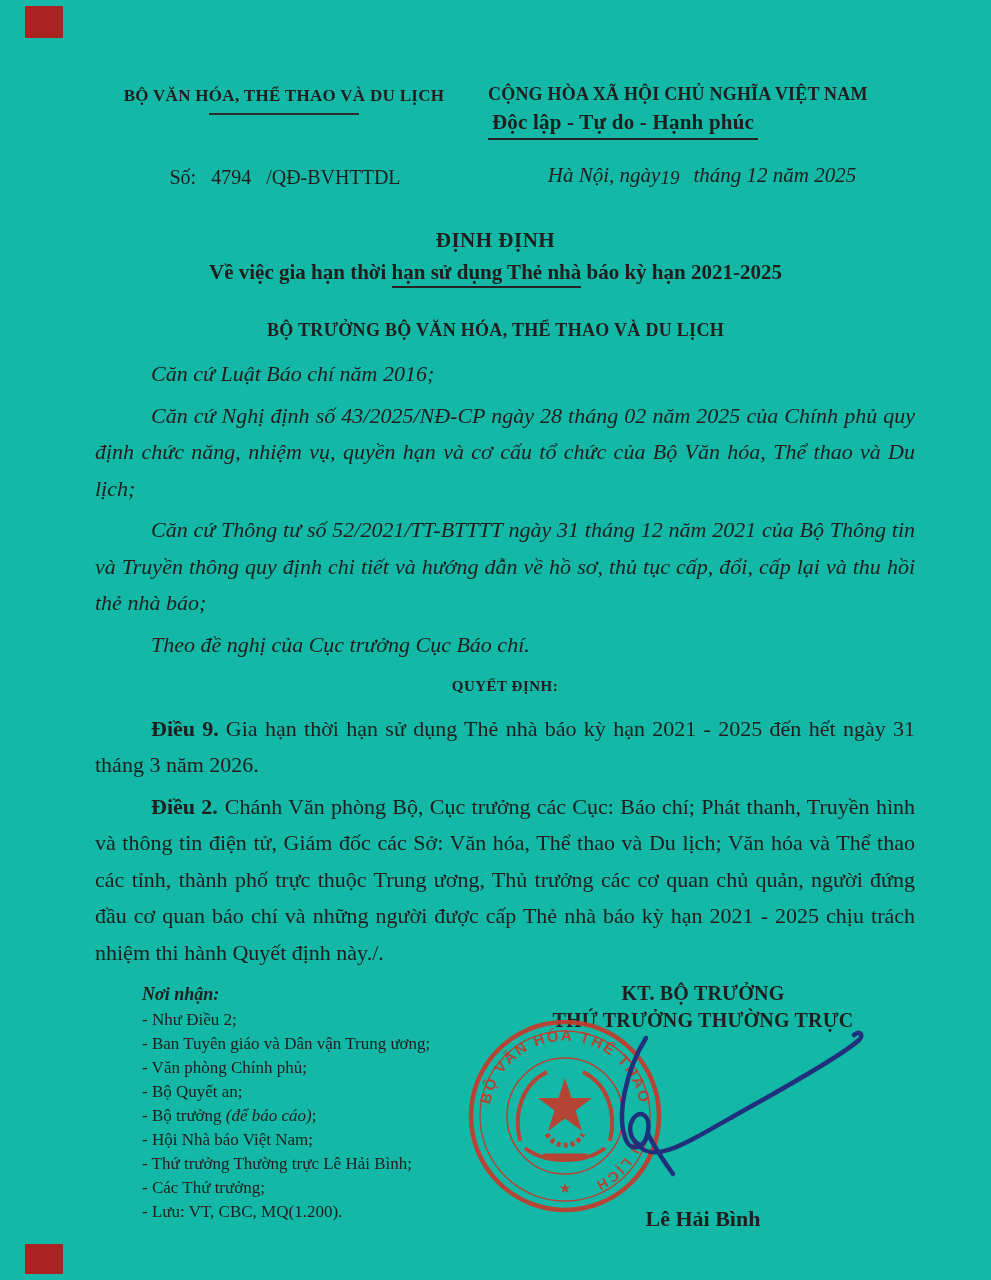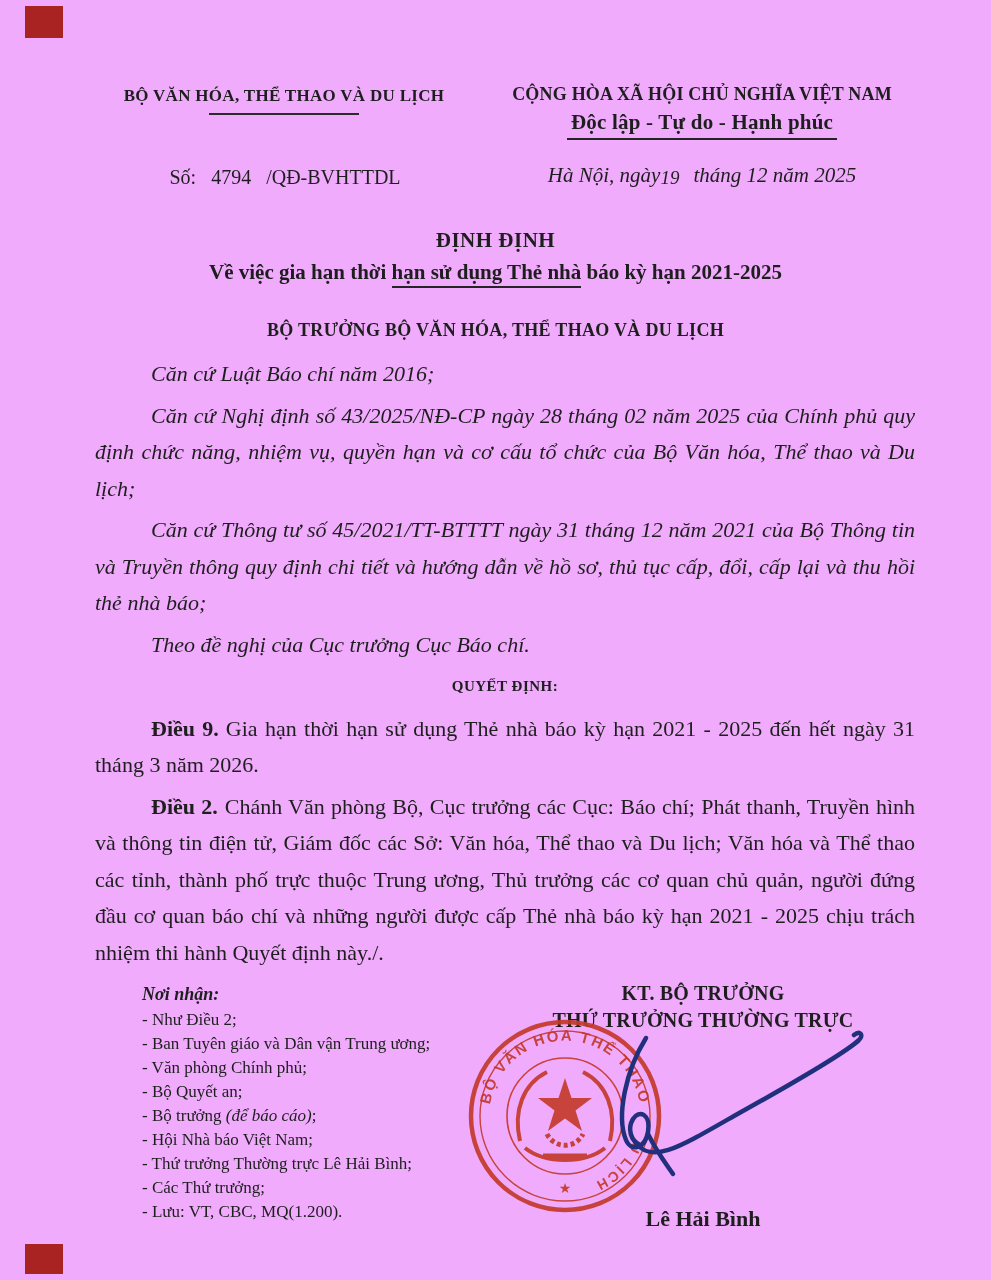--- a/index.html
+++ b/index.html
@@ -1,33 +1,33 @@
 <!DOCTYPE html>
 <html><head>
 <meta charset="utf-8">
 <style>
   html,body{margin:0;padding:0;background:#e8e8e8;}
   .page{
     position:relative;
     width:991px;height:1280px;
     margin:0 auto;
-    background:#f0abfc;
+    background:#14b8a6;
     color:#1e1e1e;
     font-family:"Liberation Serif","DejaVu Serif",serif;
     overflow:hidden;
   }
   .corner-mark{position:absolute;width:38px;height:32px;}
   .corner-top{left:25px;top:6px;}
   .corner-bottom{left:25px;top:1244px;height:30px;}
 
   
   .agency{position:absolute;left:88px;top:86px;width:392px;text-align:center;
           font-weight:bold;font-size:17px;letter-spacing:.3px;}
   .agency-rule{width:150px;height:2px;background:#2b2b2b;margin:7px auto 0;}
-  .nation{position:absolute;left:488px;top:84px;width:428px;text-align:center;
+  .nation{position:absolute;left:488px;top:84px;width:428px;
           font-weight:bold;font-size:18px;letter-spacing:.2px;}
   .motto{display:inline-block;margin-top:5px;font-size:21px;font-weight:bold;
          border-bottom:2px solid #242424;padding:0 4px 3px;}
   .doc-number{position:absolute;left:100px;top:166px;width:370px;text-align:center;
               font-size:20px;}
   .doc-number .num{margin:0 10px 0 10px;}
   .issue-date{position:absolute;left:488px;top:163px;width:428px;text-align:center;
               font-style:italic;font-size:21px;}
   .issue-date .day{font-size:19px;position:relative;top:2px;margin-right:14px;}
 
@@ -93,21 +93,21 @@
     <div class="title-sub">
       <span>Về việc gia hạn thời </span><span class="u">hạn sử dụng Thẻ nhà</span><span> báo kỳ hạn 2021-2025</span>
     </div>
   </div>
 
   <div class="authority">BỘ TRƯỞNG BỘ VĂN HÓA, THỂ THAO VÀ DU LỊCH</div>
 
   <div class="body-block">
     <p class="para preamble-p">Căn cứ Luật Báo chí năm 2016;</p>
     <p class="para preamble-p">Căn cứ Nghị định số 43/2025/NĐ-CP ngày 28 tháng 02 năm 2025 của Chính phủ quy định chức năng, nhiệm vụ, quyền hạn và cơ cấu tổ chức của Bộ Văn hóa, Thể thao và Du lịch;</p>
-    <p class="para preamble-p">Căn cứ Thông tư số 45/2021/TT-BTTTT ngày 31 tháng 12 năm 2021 của Bộ Thông tin và Truyền thông quy định chi tiết và hướng dẫn về hồ sơ, thủ tục cấp, đổi, cấp lại và thu hồi thẻ nhà báo;</p>
+    <p class="para preamble-p">Căn cứ Thông tư số 52/2021/TT-BTTTT ngày 31 tháng 12 năm 2021 của Bộ Thông tin và Truyền thông quy định chi tiết và hướng dẫn về hồ sơ, thủ tục cấp, đổi, cấp lại và thu hồi thẻ nhà báo;</p>
     <p class="para preamble-p">Theo đề nghị của Cục trưởng Cục Báo chí.</p>
 
     <p class="para decision-heading">QUYẾT ĐỊNH:</p>
 
     <p class="para"><span class="article-label">Điều 9.</span><span>Gia hạn thời hạn sử dụng Thẻ nhà báo kỳ hạn 2021 - 2025 đến hết ngày 31 tháng 3 năm 2026.</span></p>
 
     <p class="para"><span class="article-label">Điều 2.</span><span>Chánh Văn phòng Bộ, Cục trưởng các Cục: Báo chí; Phát thanh, Truyền hình và thông tin điện tử, Giám đốc các Sở: Văn hóa, Thể thao và Du lịch; Văn hóa và Thể thao các tỉnh, thành phố trực thuộc Trung ương, Thủ trưởng các cơ quan chủ quản, người đứng đầu cơ quan báo chí và những người được cấp Thẻ nhà báo kỳ hạn 2021 - 2025 chịu trách nhiệm thi hành Quyết định này./.</span></p>
   </div>
 
   <div class="recipients">

